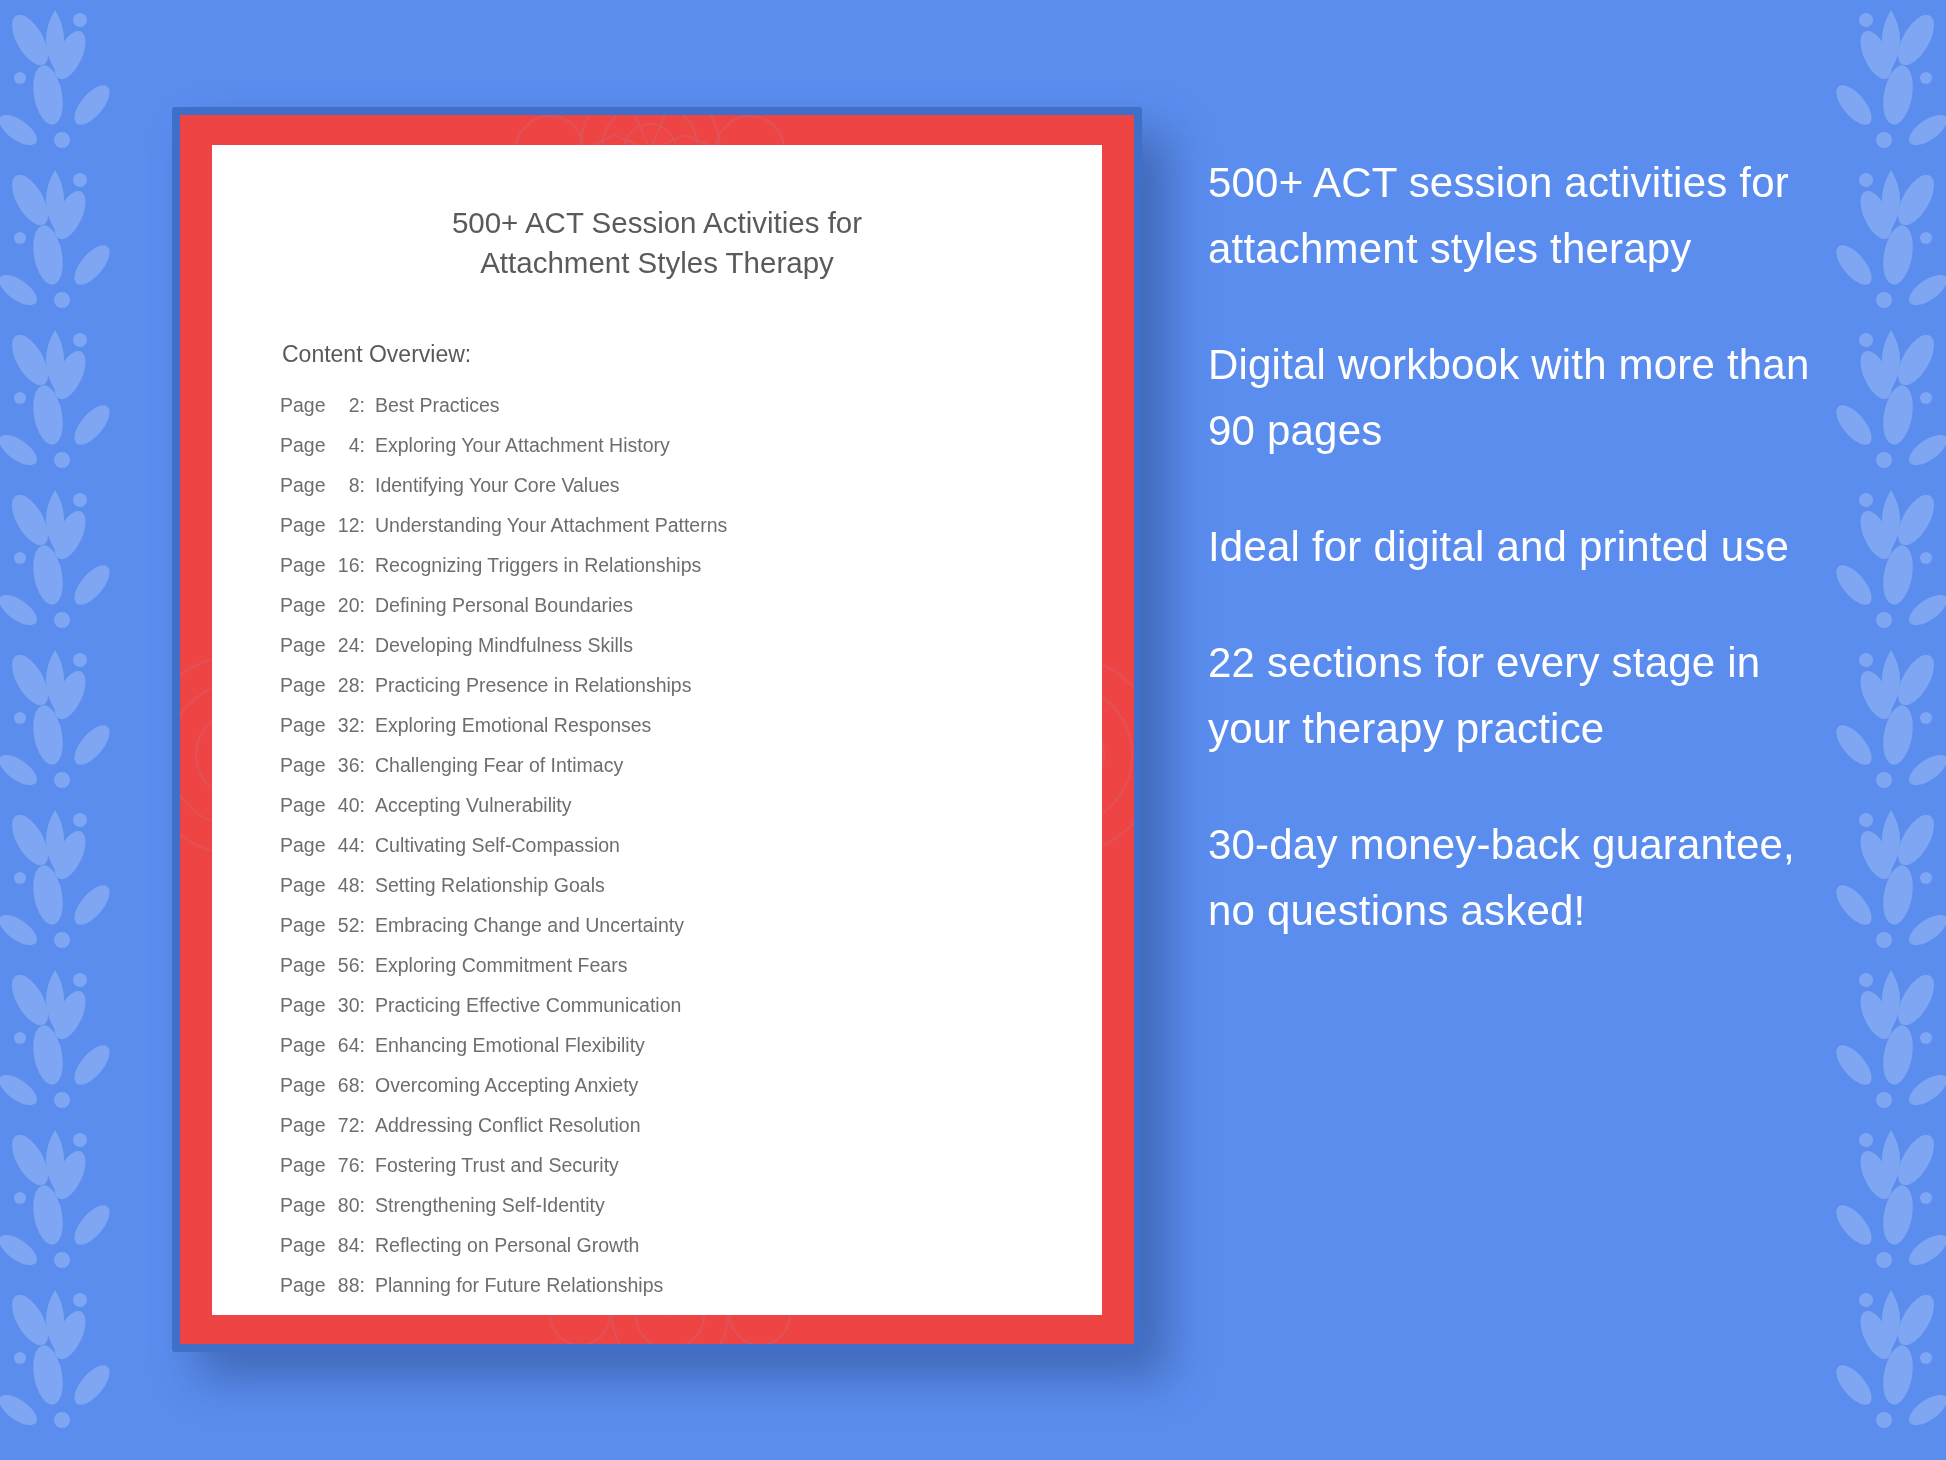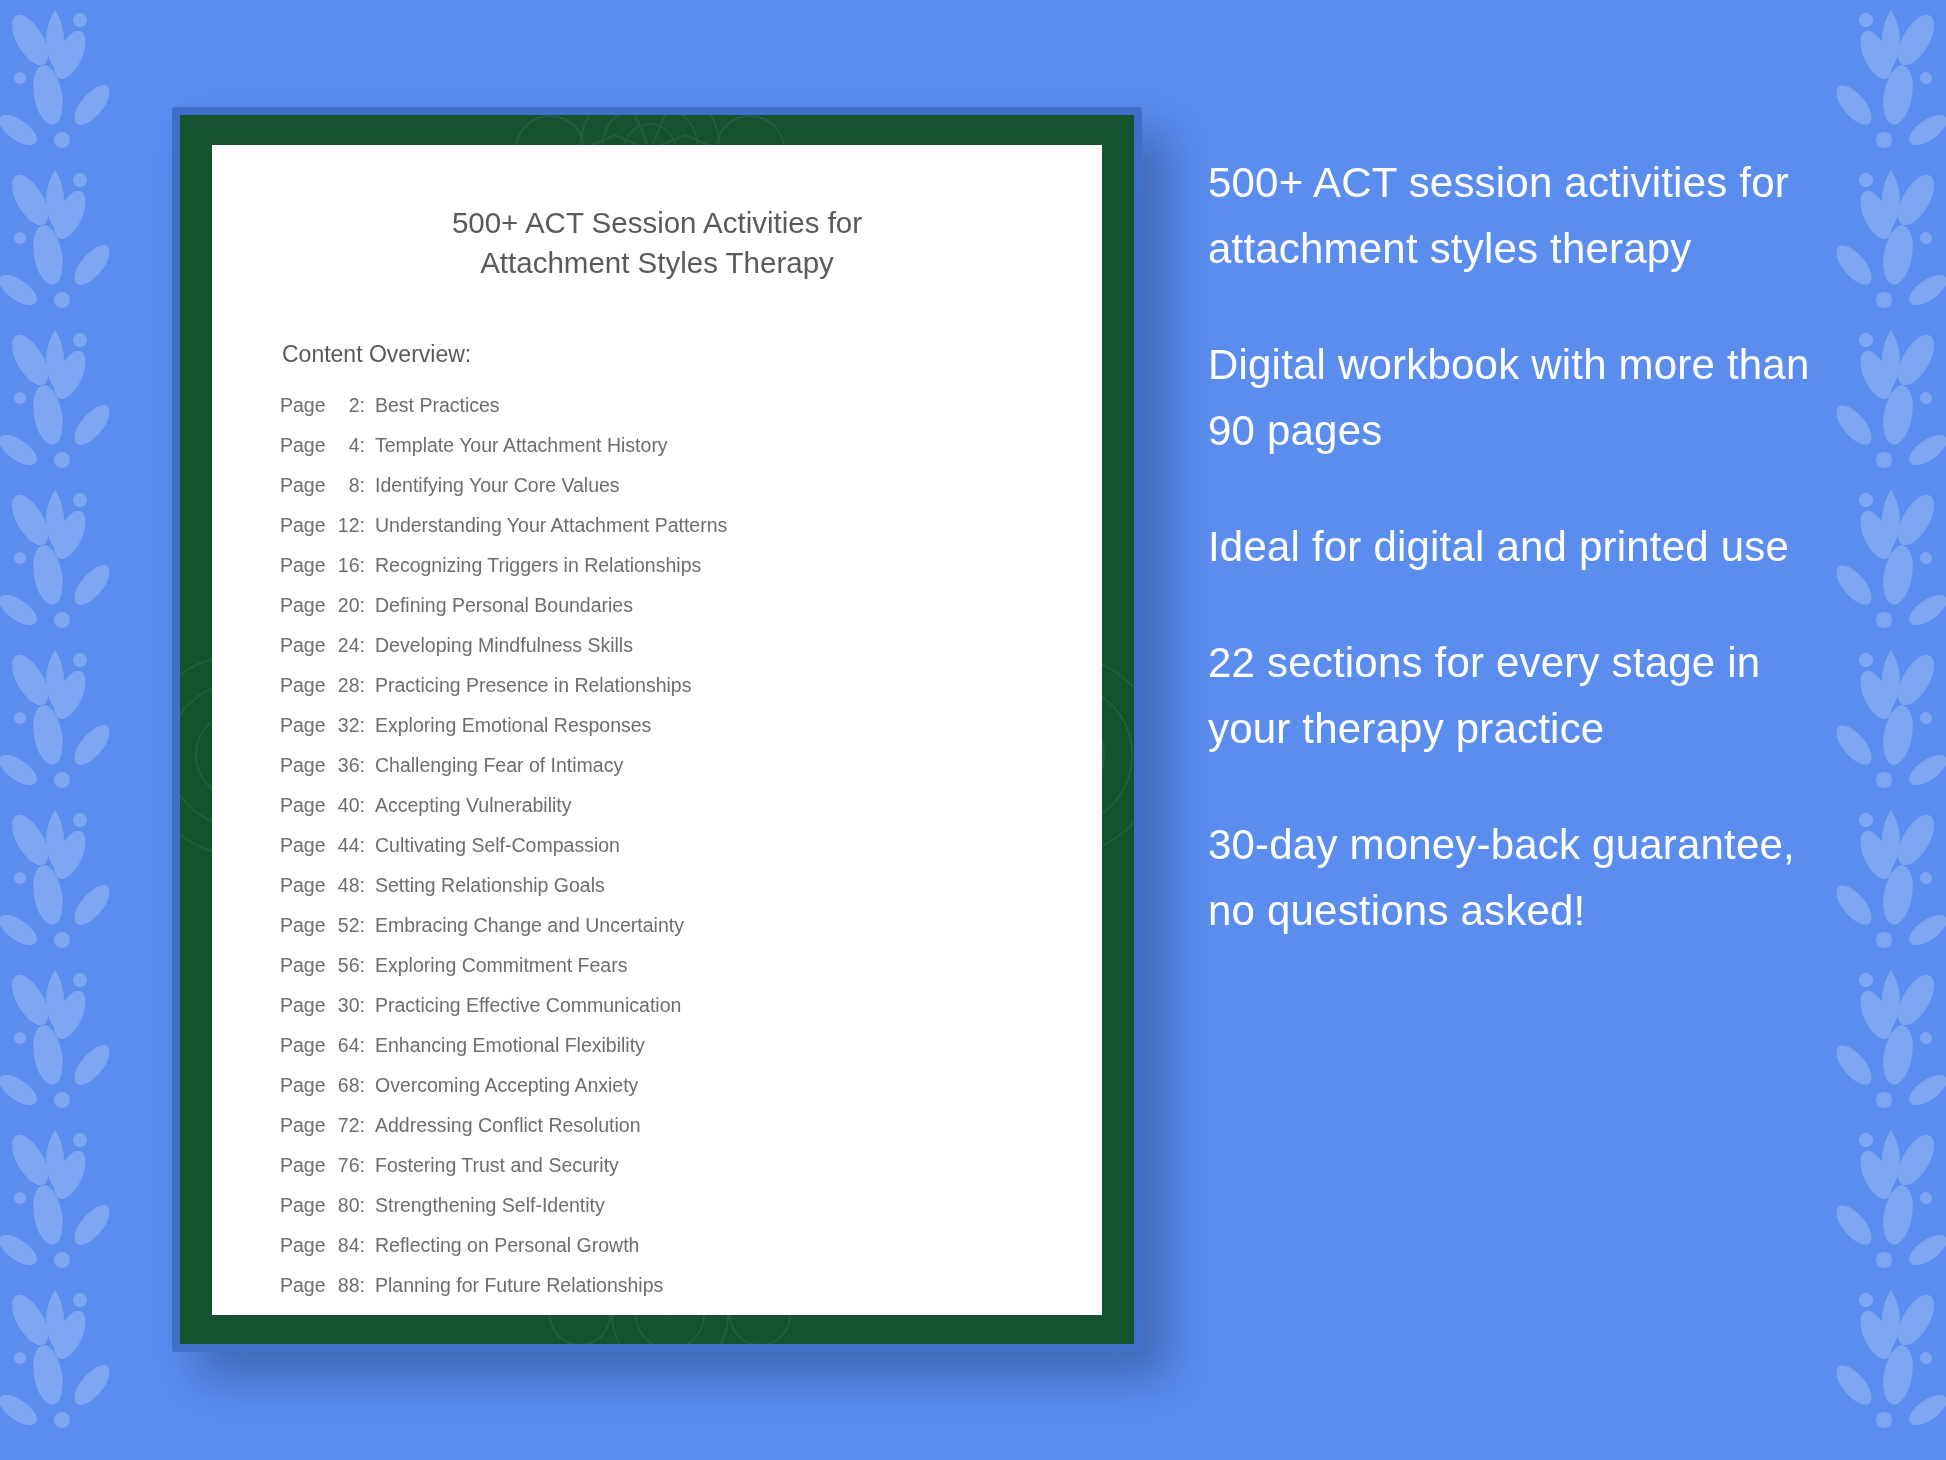--- a/index.html
+++ b/index.html
@@ -53,21 +53,21 @@
     background: #3f6fc9;
     border-radius: 3px;
     box-shadow: 26px 26px 46px rgba(24, 50, 100, 0.40);
   }
   .book-page {
     position: absolute;
     left: 8px;
     top: 8px;
     width: 954px;
     height: 1229px;
-    background: #14532d;
+    background: #ef4444;
     overflow: hidden;
   }
   .book-inner {
     position: absolute;
     left: 32px;
     top: 30px;
     width: 890px;
     height: 1170px;
     background: #ffffff;
     overflow: hidden;
@@ -249,21 +249,21 @@
           <div class="toc-row">
             <span class="toc-page-label">Page</span>
             <span class="toc-page-num">2</span>
             <span class="toc-colon">:</span>
             <span class="toc-title">Best Practices</span>
           </div>
           <div class="toc-row">
             <span class="toc-page-label">Page</span>
             <span class="toc-page-num">4</span>
             <span class="toc-colon">:</span>
-            <span class="toc-title">Template Your Attachment History</span>
+            <span class="toc-title">Exploring Your Attachment History</span>
           </div>
           <div class="toc-row">
             <span class="toc-page-label">Page</span>
             <span class="toc-page-num">8</span>
             <span class="toc-colon">:</span>
             <span class="toc-title">Identifying Your Core Values</span>
           </div>
           <div class="toc-row">
             <span class="toc-page-label">Page</span>
             <span class="toc-page-num">12</span>

